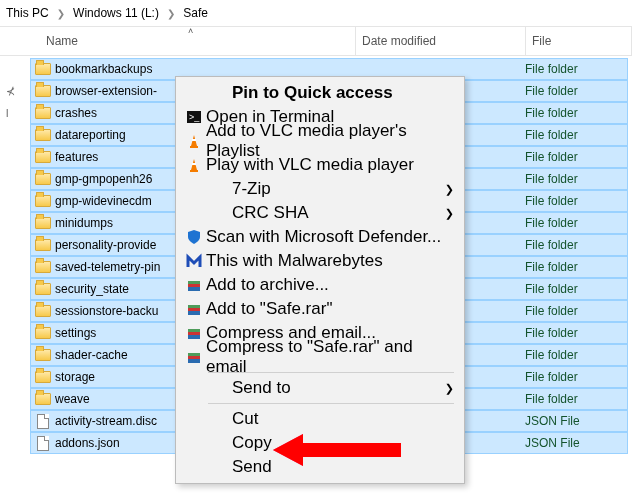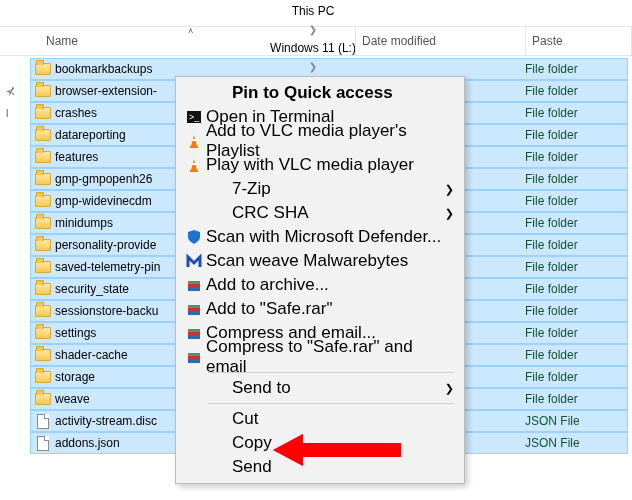--- a/index.html
+++ b/index.html
@@ -1,18 +1,18 @@
 <!DOCTYPE html>
 <html><head>
 <meta charset="utf-8">
 <style>
 * { margin: 0; padding: 0; box-sizing: border-box; font-family: "Segoe UI", Tahoma, sans-serif; }
 body { width: 632px; height: 500px; background: #fff; overflow: hidden; position: relative; font-size: 12px; }
 
-.breadcrumb { display: flex; align-items: center; height: 26px; padding: 2px 8px 2px 2px; gap: 4px; color: #000; font-size: 12px; flex-direction: column; }
+.breadcrumb { display: flex; align-items: center; height: 26px; padding: 2px 8px 2px 2px; gap: 4px; color: #000; font-size: 12px; }
 .breadcrumb .crumb { padding: 2px 4px; cursor: pointer; }
 .breadcrumb .sep { color: #888; font-size: 10px; }
 
 .headers { display: flex; align-items: center; height: 30px; border-top: 1px solid #e5e5e5; border-bottom: 1px solid #e5e5e5; padding-left: 40px; color: #555; font-size: 12px; }
 .headers .col { position: relative; border-right: 1px solid #e5e5e5; height: 100%; display: flex; align-items: center; padding-left: 6px; }
 .col-name { width: 316px; }
 .col-date { width: 170px; text-align: center; }
 .col-type { flex: 1; }
 .sort-ind { position: absolute; left: 148px; top: -1px; font-size: 9px; color: #555; }
 
@@ -57,21 +57,21 @@
 
 <div class="headers">
   <div class="col col-name">
     <span>Name</span>
     <span class="sort-ind">˄</span>
   </div>
   <div class="col col-date">
       <span>Date modified</span>
     </div>
   <div class="col col-type">
-      <span>Paste</span>
+      <span>File</span>
     </div>
 </div>
 
 <div class="pin-col">
   <div>⊀</div>
   <div>l</div>
 </div>
 
 <div class="rows">
   <div class="row">
@@ -272,21 +272,21 @@
         </svg>
       </span>
       <span class="lbl">Scan with Microsoft Defender...</span>
     </div>
   <div class="item">
       <span class="ic">
         <svg width="16" height="16">
           <path d="M2 14 V4 L8 10 L14 4 V14" stroke="#1e4db7" stroke-width="3" fill="none"></path>
         </svg>
       </span>
-      <span class="lbl">Scan weave Malwarebytes</span>
+      <span class="lbl">This with Malwarebytes</span>
     </div>
   <div class="item">
       <span class="ic">
         <svg width="16" height="16">
           <rect x="2" y="4" width="12" height="10" fill="#7a3e1d"></rect>
           <rect x="2" y="4" width="12" height="3" fill="#4e9c5a"></rect>
           <rect x="2" y="7" width="12" height="3" fill="#c33"></rect>
           <rect x="2" y="10" width="12" height="4" fill="#2a6bb0"></rect>
         </svg>
       </span>

